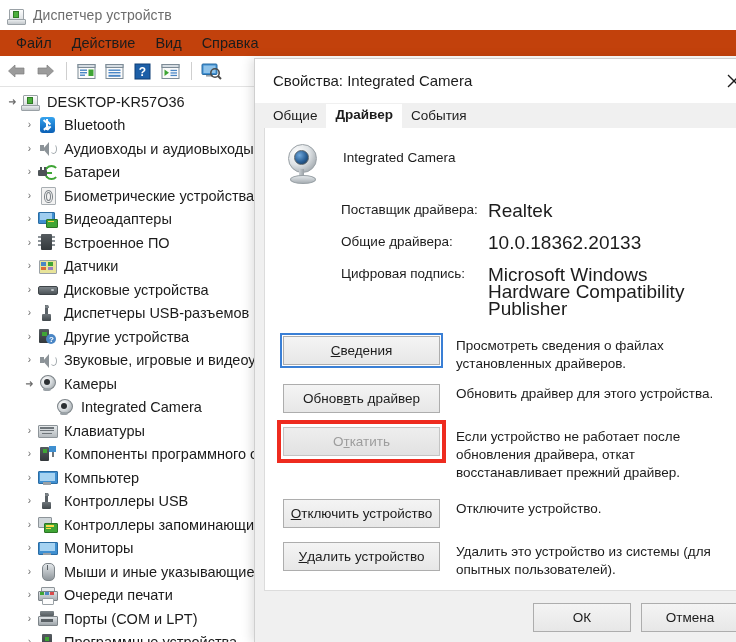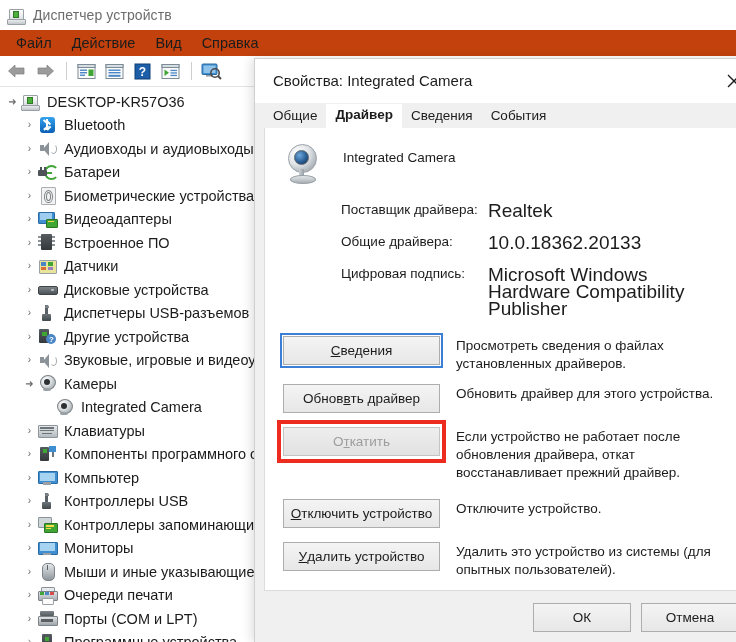--- a/index.html
+++ b/index.html
@@ -722,21 +722,20 @@
       <svg width="14" height="14" viewBox="0 0 14 14">
         <line x1="1" y1="1" x2="13" y2="13" stroke="#1c1c1c" stroke-width="1.3"></line>
         <line x1="13" y1="1" x2="1" y2="13" stroke="#1c1c1c" stroke-width="1.3"></line>
       </svg>
     </div>
   </div>
 
   <div id="props-tabs">
     <div class="tab">Общие</div>
     <div class="tab active">Драйвер</div>
-    <div class="tab">Сведения</div>
     <div class="tab">События</div>
   </div>
 
   <div id="props-panel">
 
     <div id="dev-header">
       <div id="cam-icon">
         <div class="cam-ring"></div>
         <div class="cam-lens"></div>
         <div class="cam-neck"></div>

